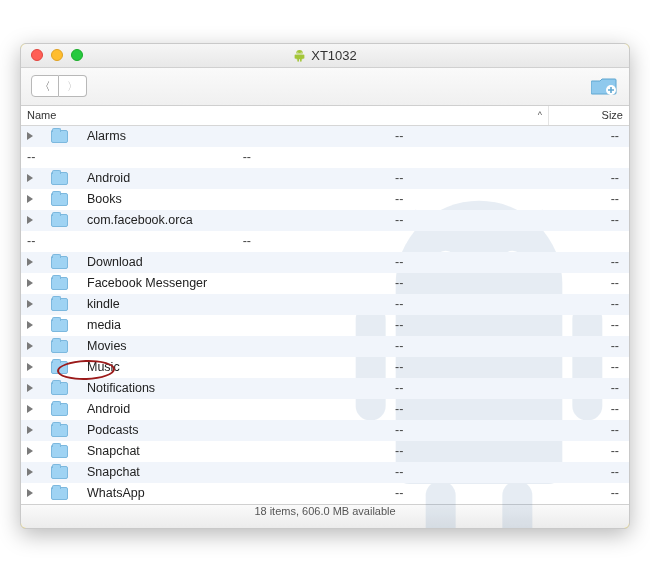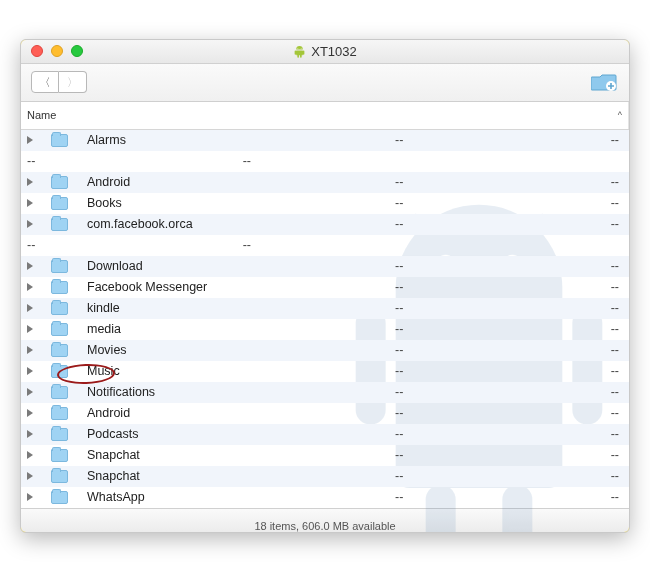--- a/index.html
+++ b/index.html
@@ -64,21 +64,21 @@
 .navbtn.left { border-radius: 4px 0 0 4px; }
 .navbtn.right { border-radius: 0 4px 4px 0; border-left: none; }
 .navbtn.right span { color: #bbb; }
 .spacer { flex: 1; }
 .newfolder {
   width: 30px; height: 22px;
   display: flex; align-items: center; justify-content: center;
 }
 .columns {
   display: flex;
-  height: 28px;
+  height: 20px;
   font-size: 11px;
   color: #333;
   border-bottom: 1px solid #d6d6d6;
   background: #fff;
 }
 .col {
   display: flex; align-items: center;
   padding: 0 6px;
   border-right: 1px solid #e4e4e4;
 }
@@ -145,21 +145,21 @@
   left: 36px;
   top: 0px;
   pointer-events: none;
   transform: rotate(-2deg);
 }
 .statusbar {
   height: 24px;
   background: linear-gradient(#fafafa,#ececec);
   border-top: 1px solid #d0d0d0;
   display: flex;
-  align-items: flex-end;
+  align-items: flex-start;
   justify-content: center;
   font-size: 11px;
   color: #555;
 }
 </style>
 </head>
 <body>
 
 <div class="window">
   <div class="titlebar">
@@ -194,20 +194,23 @@
         <circle cx="20" cy="14" r="5" fill="#fff"></circle>
         <path stroke="#5fa6d0" stroke-width="1.6" d="M20 11v6M17 14h6"></path>
       </svg>
     </div>
   </div>
 
   <div class="columns">
     <div class="col col-name">
       <span>Name</span>
       <span class="sort-ind">^</span>
+    </div>
+    <div class="col col-size">
+      <span>Size</span>
     </div>
   </div>
 
   <div class="listarea">
     <svg class="bg-android" viewBox="0 0 200 240">
       <g fill="#3a6ea5">
         <path d="M50 60a50 50 0 01100 0v6H50v-6z"></path>
         <rect x="50" y="70" width="100" height="110" rx="8"></rect>
         <rect x="26" y="72" width="18" height="70" rx="9"></rect>
         <rect x="156" y="72" width="18" height="70" rx="9"></rect>

